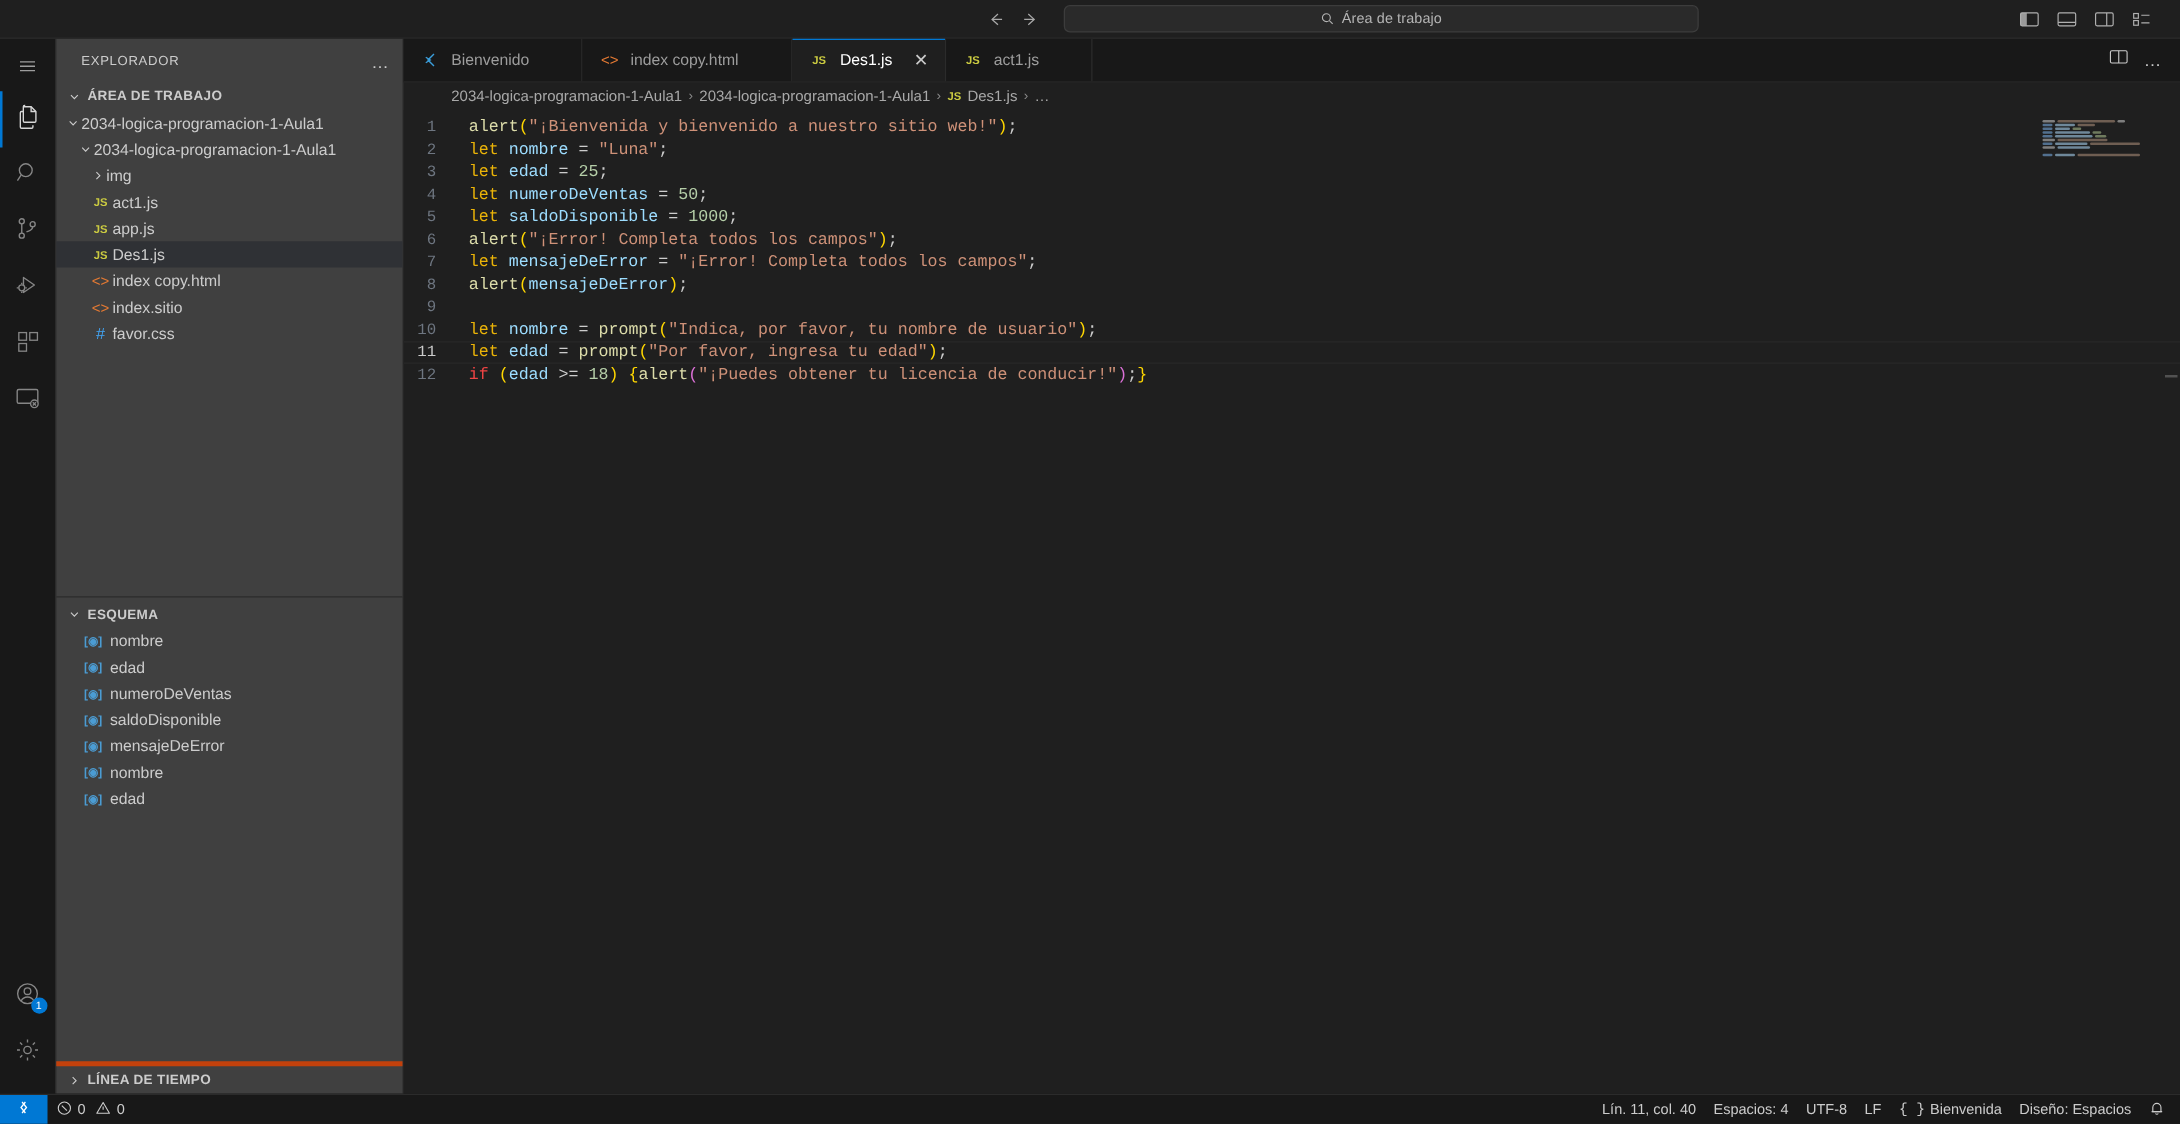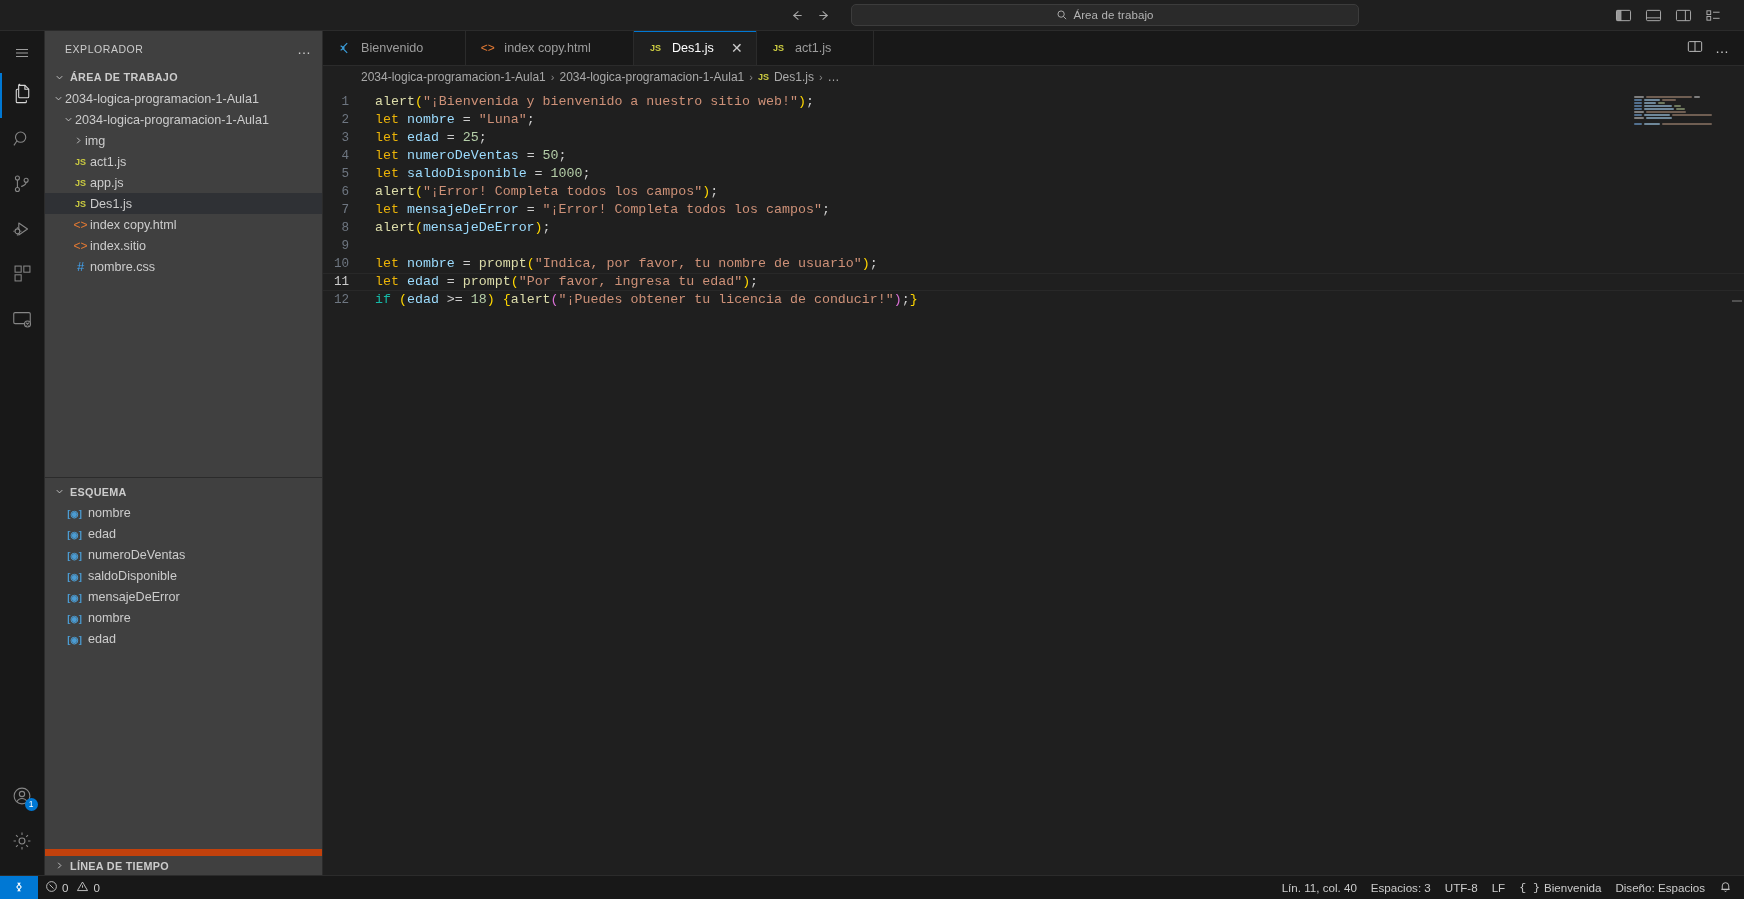--- a/index.html
+++ b/index.html
@@ -103,21 +103,21 @@
   .ficon {
     width: 19px; display: inline-flex; align-items: center; justify-content: center;
     font-size: 9.5px; font-weight: bold; font-family: "Liberation Sans", sans-serif;
   }
   .ficon.js { color: #cbcb41; font-size: 9px; }
   .ficon.html { color: #e37933; font-size: 12px; font-weight: normal; }
   .ficon.css { color: #42a5f5; font-size: 13px; font-weight: normal; }
   .ficon.sym { color: #4b9cd3; font-size: 9.5px; }
   .tree-fill { flex: 1; }
   .sb-divider { border-top: 1px solid #2b2b2b; }
-  .sb-bottom { border-top: 7px solid #c2410c; }
+  .sb-bottom { border-top: 4px solid #c2410c; }
 
   
   .editor-area { flex: 1; display: flex; flex-direction: column; min-width: 0; background: #1f1f1f; }
   .tabsbar {
     height: 35px; min-height: 35px; background: #181818;
     display: flex; align-items: stretch;
     border-bottom: 1px solid #2b2b2b;
   }
   .tab {
     display: flex; align-items: center; gap: 7px;
@@ -164,21 +164,21 @@
   .cline.current .lnum { color: #cccccc; }
   .ctext { color: #cccccc; }
   .kw  { color: #eab308; }      
   .fn  { color: #dcdcaa; }      
   .var { color: #9cdcfe; }      
   .str { color: #ce9178; }      
   .num { color: #b5cea8; }      
   .pun { color: #cccccc; }
   .par { color: #da70d6; }      
   .par2{ color: #ffd700; }
-  .kwc { color: #14b8a6; }      
+  .kwc { color: #ef4444; }      
 
   .minimap {
     position: absolute; right: 14px; top: 8px;
     width: 96px; height: 34px;
     opacity: .85;
   }
   .mm-row { height: 2px; margin-bottom: 1px; display:flex; gap:2px; }
   .mm-b { height:2px; border-radius:1px; }
   .editor-scrollbar {
     position:absolute; right:0; top:0; width:14px; height: 100%;
@@ -411,21 +411,21 @@
           <span>index copy.html</span>
         </div>
         <div class="trow">
           <span style="display:inline-block;width:26px"></span>
           <span class="ficon html">&lt;&gt;</span>
           <span>index.sitio</span>
         </div>
         <div class="trow">
           <span style="display:inline-block;width:26px"></span>
           <span class="ficon css">#</span>
-          <span>nombre.css</span>
+          <span>favor.css</span>
         </div>
       </div>
 
     <div class="tree-fill"></div>
 
     <div class="sb-divider"></div>
     <div class="sect-header" style="margin-top:3px">
       <span class="chev">
         <svg width="11" height="11" viewBox="0 0 16 16" fill="none" stroke="currentColor" stroke-width="1.3">
             <path d="M4 6 L8 10 L12 6"></path>
@@ -628,21 +628,21 @@
     <span style="margin-left:4px">
       <svg width="13" height="13" viewBox="0 0 16 16" fill="none" stroke="#cccccc" stroke-width="1.1">
           <path d="M8 2.5 L14.2 13 H1.8 Z" stroke-linejoin="round"></path>
           <path d="M8 6.5v3"></path>
         </svg>
     </span>
     <span>0</span>
   </div>
   <div class="sb-fill"></div>
   <div class="sb-item">Lín. 11, col. 40</div>
-  <div class="sb-item">Espacios: 3</div>
+  <div class="sb-item">Espacios: 4</div>
   <div class="sb-item">UTF-8</div>
   <div class="sb-item">LF</div>
   <div class="sb-item">
     <span style="font-family:'Liberation Mono',monospace">{&nbsp;}</span>
     <span>Bienvenida</span>
   </div>
   <div class="sb-item">Diseño: Espacios</div>
   <div class="sb-item" style="padding-right:12px">
     <span>
       <svg width="13" height="13" viewBox="0 0 16 16" fill="none" stroke="#cccccc" stroke-width="1.1">

